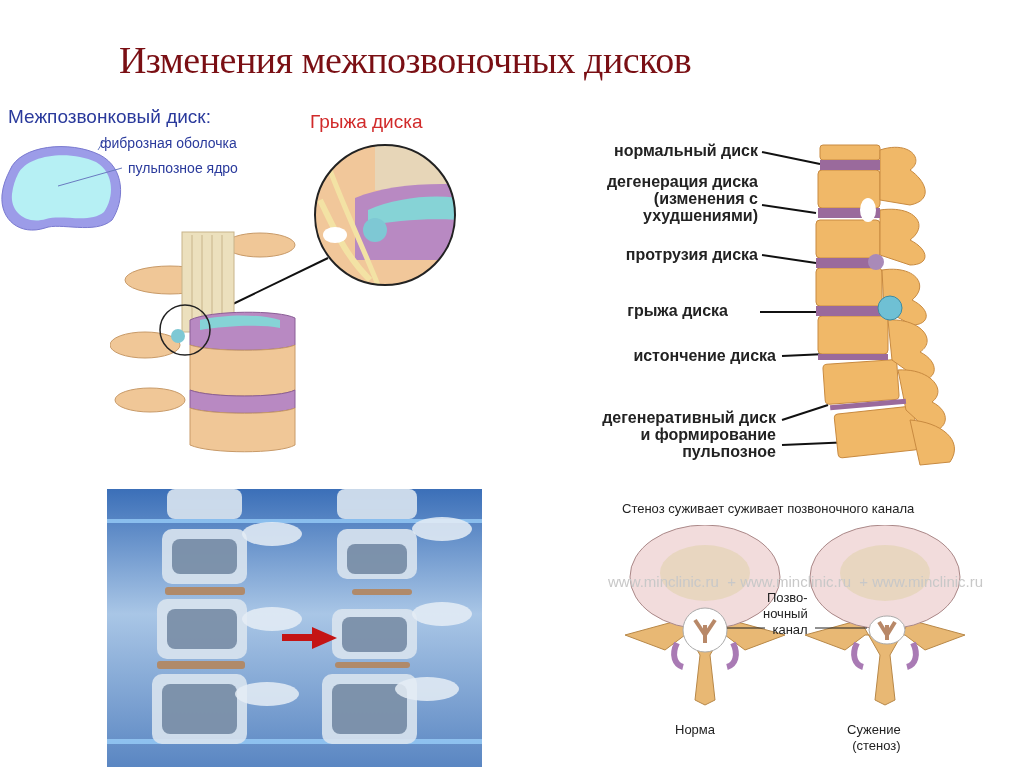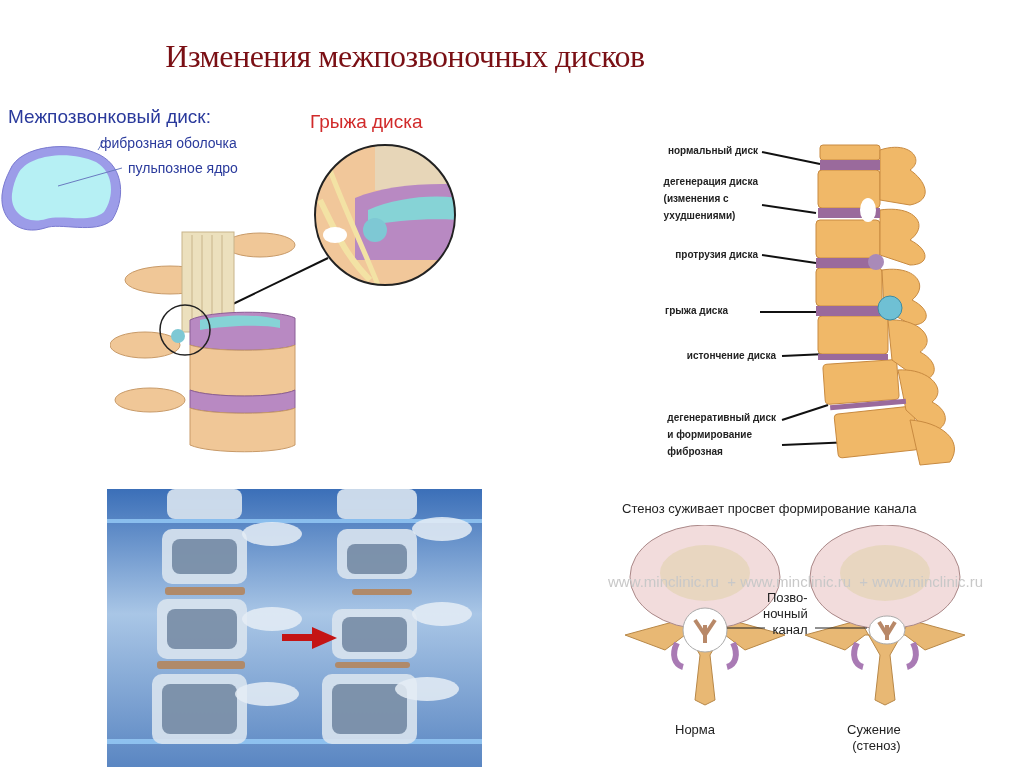--- a/index.html
+++ b/index.html
@@ -1,28 +1,28 @@
 <!DOCTYPE html>
 <html><head>
 <meta charset="utf-8">
 <style>
   * { box-sizing: border-box; margin: 0; padding: 0; }
   html, body { width: 1024px; height: 767px; background: #ffffff; overflow: hidden; }
   body { position: relative; font-family: "Liberation Sans", sans-serif; }
   .abs { position: absolute; }
   .title {
     left: 0; top: 38px; width: 810px; text-align: center;
-    font-family: "Liberation Serif", serif; font-size: 32px; color: #7a0f14;
+    font-family: "Liberation Serif", serif; font-size: 38px; color: #7a0f14;
     letter-spacing: -0.5px;
   }
   .lbl { font-family: "Liberation Sans", sans-serif; color: #222; white-space: nowrap; }
   .blue-title { font-size: 19px; color: #2a3a9c; }
   .blue-sm { font-size: 14px; color: #2a3a9c; }
   .red-title { font-size: 19px; color: #d12a2a; }
-  .spine-lbl { font-size: 10px; color: #222; text-align: left; line-height: 17px; font-weight: bold; }
+  .spine-lbl { font-size: 16px; color: #222; text-align: right; line-height: 17px; font-weight: bold; }
   .stenosis-cap { font-size: 13px; color: #222; }
 </style>
 </head>
 <body>
 
 <div class="abs title">Изменения межпозвоночных дисков</div>
 
 <div class="abs lbl blue-title" style="left:8px;top:106px;">Межпозвонковый диск:</div>
 <div class="abs lbl blue-sm" style="left:100px;top:135px;text-align:right;">фиброзная оболочка</div>
 <div class="abs lbl blue-sm" style="left:128px;top:160px;">пульпозное ядро</div>
@@ -87,21 +87,21 @@
 </div>
 <div class="abs spine-lbl" style="right:296px;top:302px;">
   <div>грыжа диска</div>
 </div>
 <div class="abs spine-lbl" style="right:248px;top:347px;">
   <div>истончение диска</div>
 </div>
 <div class="abs spine-lbl" style="right:248px;top:409px;">
   <div>дегенеративный диск</div>
   <div>и формирование</div>
-  <div>фиброзная</div>
+  <div>пульпозное</div>
 </div>
 <svg class="abs" style="left:760px;top:140px;" width="230" height="330">
 
   <g stroke="#111" stroke-width="2">
     <line x1="2" y1="12" x2="60" y2="24"></line>
     <line x1="2" y1="65" x2="56" y2="73"></line>
     <line x1="2" y1="115" x2="56" y2="123"></line>
     <line x1="-30" y1="172" x2="56" y2="172"></line>
     <line x1="22" y1="216" x2="66" y2="214"></line>
     <line x1="22" y1="280" x2="68" y2="265"></line>
@@ -173,21 +173,21 @@
       <ellipse cx="335" cy="125" rx="30" ry="12"></ellipse>
       <ellipse cx="320" cy="200" rx="32" ry="12"></ellipse>
     </g>
     <g>
       <rect x="175" y="145" width="35" height="7" fill="#c41414"></rect>
       <polygon points="205,138 230,149 205,160" fill="#c41414"></polygon>
     </g>
   </svg>
 </div>
 
-<div class="abs lbl stenosis-cap" style="left:622px;top:501px;">Стеноз суживает просвет формирование канала</div>
+<div class="abs lbl stenosis-cap" style="left:622px;top:501px;">Стеноз суживает суживает позвоночного канала</div>
 <svg class="abs" style="left:605px;top:525px;" width="380" height="200">
   <g>
 
     <path d="M20,110 L75,95 L95,130 L90,175 L100,180 L110,175 L105,130 L125,95 L180,110 L140,125 L120,110 L80,110 L60,125 Z" fill="#e8b874" stroke="#b88848"></path>
     <ellipse cx="100" cy="52" rx="75" ry="52" fill="#f2dcdc" stroke="#a88"></ellipse>
     <ellipse cx="100" cy="48" rx="45" ry="28" fill="#e8d6c0"></ellipse>
     <circle cx="100" cy="105" r="22" fill="#fff" stroke="#aaa"></circle>
     <path d="M90,95 L100,110 L110,95 M100,100 L100,118" stroke="#b88868" stroke-width="4" fill="none"></path>
     <path d="M72,118 C66,130 70,140 78,142" stroke="#a97ab4" stroke-width="6" fill="none"></path>
     <path d="M128,118 C134,130 130,140 122,142" stroke="#a97ab4" stroke-width="6" fill="none"></path>

